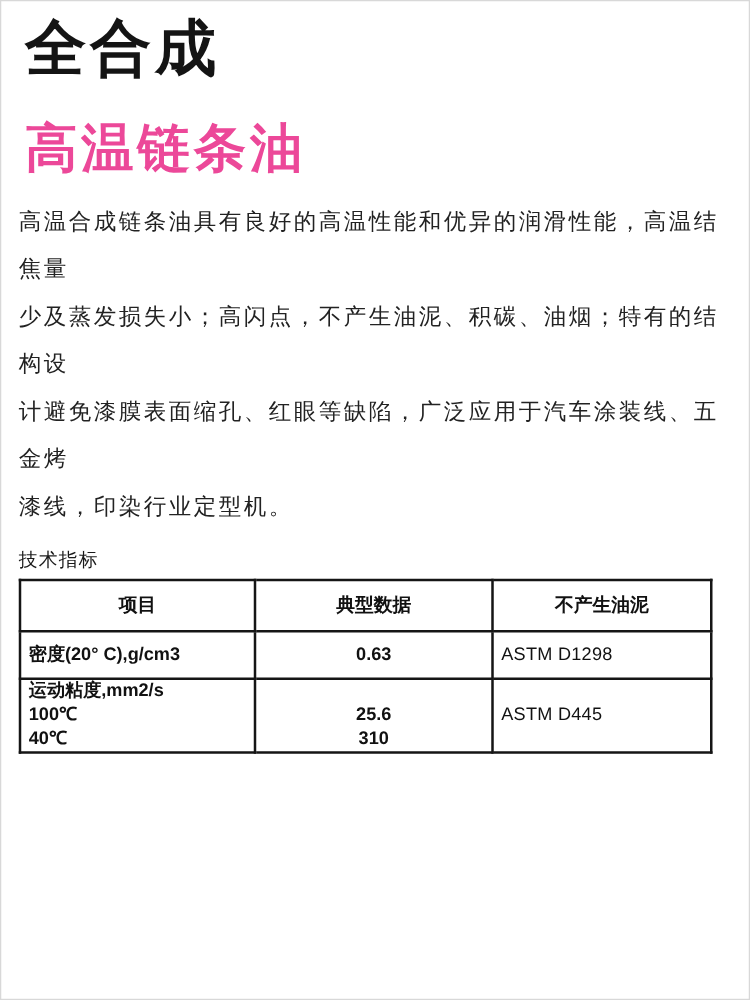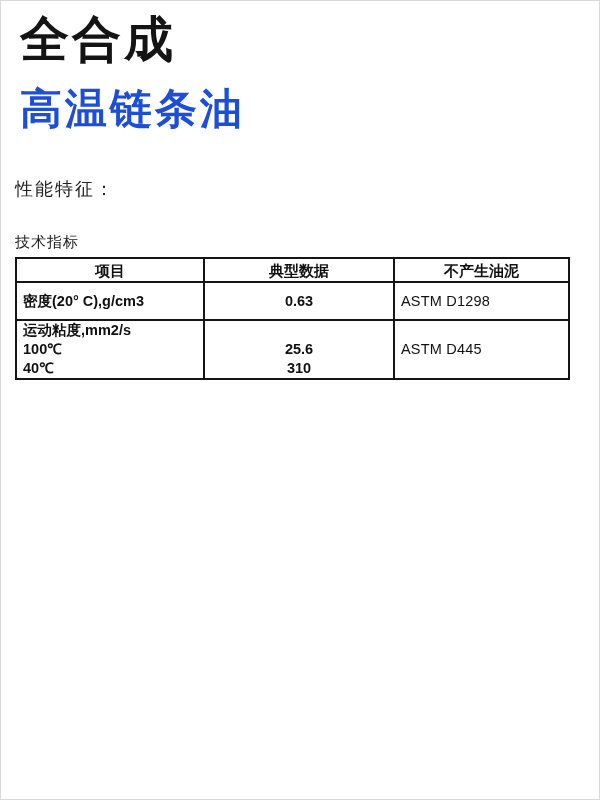--- a/index.html
+++ b/index.html
@@ -18,42 +18,42 @@
     font-weight: 800;
     letter-spacing: 3px;
     color: #141414;
     line-height: 1.08;
     margin: 2px 0 0 5px;
   }
   .title-red {
     font-size: 42px;
     font-weight: 800;
     letter-spacing: 3px;
-    color: #1d4ed8;
+    color: #ec4899;
     line-height: 1.08;
-    margin: 20px 0 0 5px;
+    margin: 30px 0 0 5px;
   }
   .section-heading {
     margin-top: 46px;
     font-size: 18px;
     letter-spacing: 2px;
     color: #222;
   }
   .para {
     font-size: 18px;
     line-height: 38px;
     letter-spacing: 2px;
     white-space: pre-line;
     color: #222;
   }
   .para.performance { margin-top: 17px; }
   .para.application { margin-top: 8px; }
 
   .table-caption {
-    margin-top: 32px;
+    margin-top: 15px;
     font-size: 15px;
     letter-spacing: 1px;
     color: #1a1a1a;
   }
 
   table.spec {
     border-collapse: collapse;
     width: 553px;
     margin-top: 5px;
     table-layout: fixed;
@@ -66,39 +66,42 @@
     padding: 0 6px;
     font-size: 14.5px;
     line-height: 19px;
     height: 38px;
     color: #111;
   }
   table.spec th {
     font-weight: 700;
     font-size: 15px;
     text-align: center;
-    height: 24px;
+    height: 41px;
   }
   td.c-item  { text-align: left;   font-weight: 600; }
   td.c-val   { text-align: center; font-weight: 600; }
   td.c-method{ text-align: left; font-weight: 400; letter-spacing: 0.2px; }
   td.multiline { white-space: pre-line; vertical-align: top; }
   td.v-mid { vertical-align: middle; }
 </style>
 </head>
 <body>
 
 <div class="page">
 
   <div class="title-black">全合成</div>
 
   <div class="title-red">高温链条油</div>
 
-  <div class="section-heading">性能特征：</div>
 
+  <div class="para performance">高温合成链条油具有良好的高温性能和优异的润滑性能，高温结焦量
+少及蒸发损失小；高闪点，不产生油泥、积碳、油烟；特有的结构设
+计避免漆膜表面缩孔、红眼等缺陷，广泛应用于汽车涂装线、五金烤
+漆线，印染行业定型机。</div>
 
 
   <div class="table-caption">技术指标</div>
 
   <table class="spec">
     <colgroup>
         <col class="c1">
         <col class="c2">
         <col class="c3">
       </colgroup>

